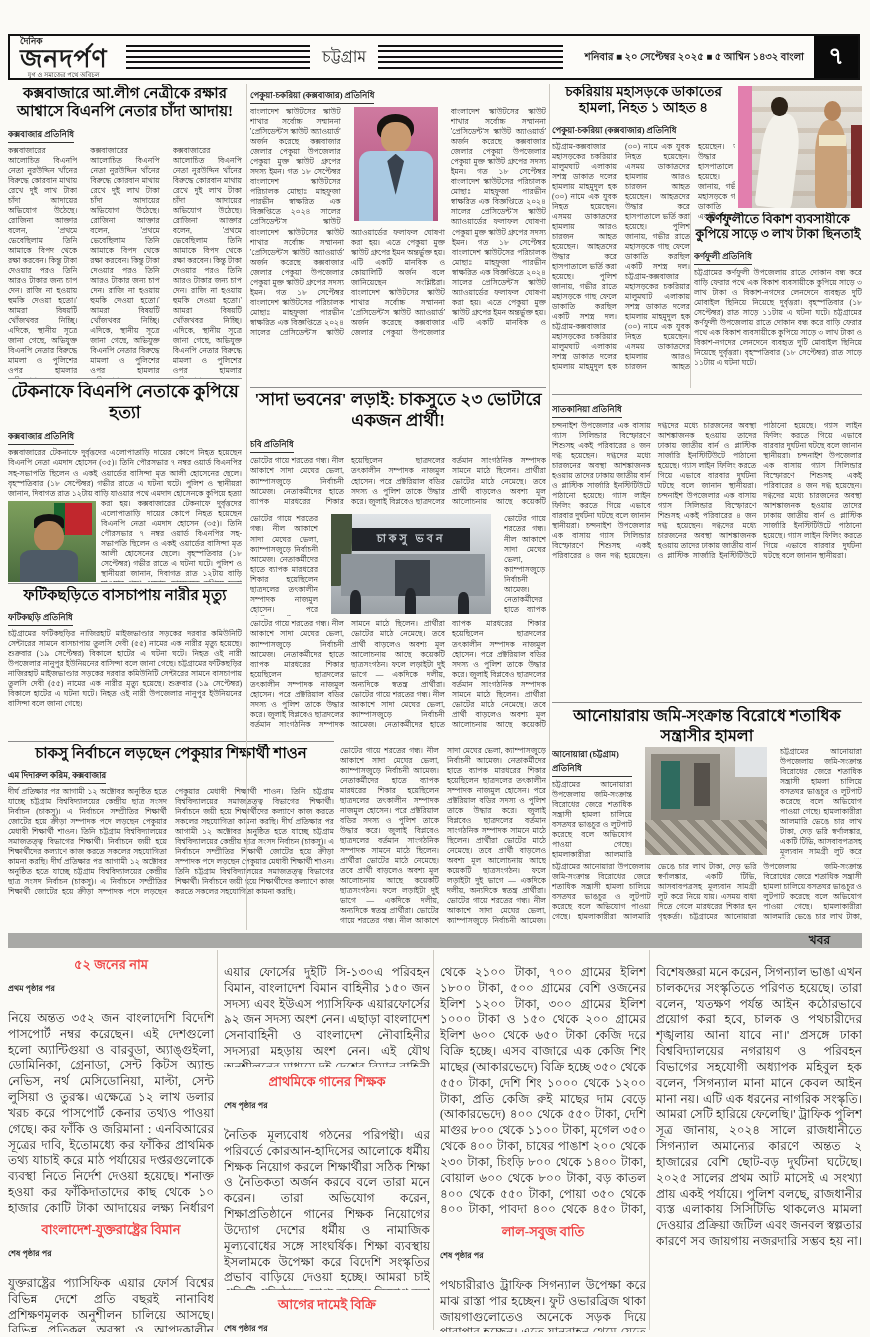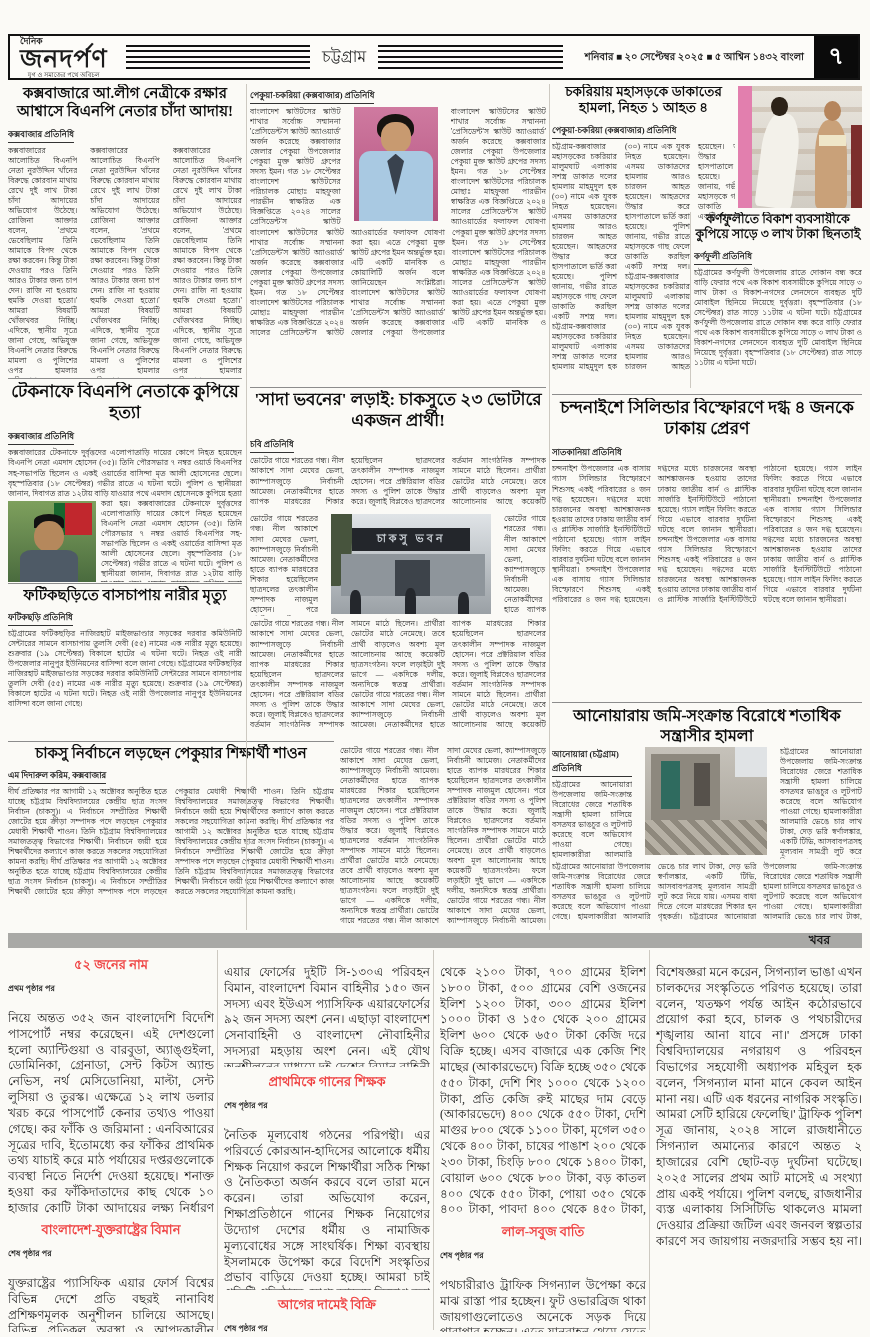--- a/index.html
+++ b/index.html
@@ -199,21 +199,20 @@
       </div>
     </div>
     <div class="bd c3" style="height:118px;margin-top:3px">ভোটের গায়ে শরতের গন্ধ। নীল আকাশে সাদা মেঘের ভেলা, ক্যাম্পাসজুড়ে নির্বাচনী আমেজ। নেতাকর্মীদের হাতে ব্যাপক মারধরের শিকার হয়েছিলেন ছাত্রদলের তৎকালীন সম্পাদক নাজমুল হোসেন। পরে প্রক্টরিয়াল বডির সদস্য ও পুলিশ তাকে উদ্ধার করে। জুলাই বিপ্লবেও ছাত্রদলের বর্তমান সাংগঠনিক সম্পাদক সামনে মাঠে ছিলেন। প্রার্থীরা ভোটের মাঠে নেমেছে। তবে প্রার্থী বাড়লেও অবশ্য মূল আলোচনায় আছে কয়েকটি ছাত্রসংগঠন। ফলে লড়াইটা দুই ভাগে — একদিকে দলীয়, অন্যদিকে স্বতন্ত্র প্রার্থীরা। ভোটের গায়ে শরতের গন্ধ। নীল আকাশে সাদা মেঘের ভেলা, ক্যাম্পাসজুড়ে নির্বাচনী আমেজ। নেতাকর্মীদের হাতে ব্যাপক মারধরের শিকার হয়েছিলেন ছাত্রদলের তৎকালীন সম্পাদক নাজমুল হোসেন। পরে প্রক্টরিয়াল বডির সদস্য ও পুলিশ তাকে উদ্ধার করে। জুলাই বিপ্লবেও ছাত্রদলের বর্তমান সাংগঠনিক সম্পাদক সামনে মাঠে ছিলেন। প্রার্থীরা ভোটের মাঠে নেমেছে। তবে প্রার্থী বাড়লেও অবশ্য মূল আলোচনায় আছে কয়েকটি ছাত্রসংগঠন। ফলে লড়াইটা দুই ভাগে — একদিকে দলীয়, অন্যদিকে স্বতন্ত্র প্রার্থীরা।</div>
   </div>
 
   <div class="art" style="left:340px;top:746px;width:206px;height:184px">
     <div class="bd c2" style="height:182px">ভোটের গায়ে শরতের গন্ধ। নীল আকাশে সাদা মেঘের ভেলা, ক্যাম্পাসজুড়ে নির্বাচনী আমেজ। নেতাকর্মীদের হাতে ব্যাপক মারধরের শিকার হয়েছিলেন ছাত্রদলের তৎকালীন সম্পাদক নাজমুল হোসেন। পরে প্রক্টরিয়াল বডির সদস্য ও পুলিশ তাকে উদ্ধার করে। জুলাই বিপ্লবেও ছাত্রদলের বর্তমান সাংগঠনিক সম্পাদক সামনে মাঠে ছিলেন। প্রার্থীরা ভোটের মাঠে নেমেছে। তবে প্রার্থী বাড়লেও অবশ্য মূল আলোচনায় আছে কয়েকটি ছাত্রসংগঠন। ফলে লড়াইটা দুই ভাগে — একদিকে দলীয়, অন্যদিকে স্বতন্ত্র প্রার্থীরা। ভোটের গায়ে শরতের গন্ধ। নীল আকাশে সাদা মেঘের ভেলা, ক্যাম্পাসজুড়ে নির্বাচনী আমেজ। নেতাকর্মীদের হাতে ব্যাপক মারধরের শিকার হয়েছিলেন ছাত্রদলের তৎকালীন সম্পাদক নাজমুল হোসেন। পরে প্রক্টরিয়াল বডির সদস্য ও পুলিশ তাকে উদ্ধার করে। জুলাই বিপ্লবেও ছাত্রদলের বর্তমান সাংগঠনিক সম্পাদক সামনে মাঠে ছিলেন। প্রার্থীরা ভোটের মাঠে নেমেছে। তবে প্রার্থী বাড়লেও অবশ্য মূল আলোচনায় আছে কয়েকটি ছাত্রসংগঠন। ফলে লড়াইটা দুই ভাগে — একদিকে দলীয়, অন্যদিকে স্বতন্ত্র প্রার্থীরা। ভোটের গায়ে শরতের গন্ধ। নীল আকাশে সাদা মেঘের ভেলা, ক্যাম্পাসজুড়ে নির্বাচনী আমেজ। নেতাকর্মীদের হাতে ব্যাপক মারধরের শিকার হয়েছিলেন ছাত্রদলের তৎকালীন সম্পাদক নাজমুল হোসেন। পরে প্রক্টরিয়াল বডির সদস্য ও পুলিশ তাকে উদ্ধার করে। জুলাই বিপ্লবেও ছাত্রদলের বর্তমান সাংগঠনিক সম্পাদক সামনে মাঠে ছিলেন। প্রার্থীরা ভোটের মাঠে নেমেছে। তবে প্রার্থী বাড়লেও অবশ্য মূল আলোচনায় আছে কয়েকটি ছাত্রসংগঠন। ফলে লড়াইটা দুই ভাগে — একদিকে দলীয়, অন্যদিকে স্বতন্ত্র প্রার্থীরা।</div>
   </div>
 
   <div class="art" style="left:552px;top:398px;width:310px;height:300px">
-    <div class="hl f17">চন্দনাইশে সিলিন্ডার বিস্ফোরণে দগ্ধ ৪ জনকে ঢাকায় প্রেরণ</div>
     <span class="by">সাতকানিয়া প্রতিনিধি</span>
     <div class="bd c3" style="height:226px">চন্দনাইশ উপজেলার এক বাসায় গ্যাস সিলিন্ডার বিস্ফোরণে শিশুসহ একই পরিবারের ৪ জন দগ্ধ হয়েছেন। দগ্ধদের মধ্যে চারজনের অবস্থা আশঙ্কাজনক হওয়ায় তাদের ঢাকায় জাতীয় বার্ন ও প্লাস্টিক সার্জারি ইনস্টিটিউটে পাঠানো হয়েছে। গ্যাস লাইন ফিলিং করতে গিয়ে এভাবে বারবার দুর্ঘটনা ঘটছে বলে জানান স্থানীয়রা। চন্দনাইশ উপজেলার এক বাসায় গ্যাস সিলিন্ডার বিস্ফোরণে শিশুসহ একই পরিবারের ৪ জন দগ্ধ হয়েছেন। দগ্ধদের মধ্যে চারজনের অবস্থা আশঙ্কাজনক হওয়ায় তাদের ঢাকায় জাতীয় বার্ন ও প্লাস্টিক সার্জারি ইনস্টিটিউটে পাঠানো হয়েছে। গ্যাস লাইন ফিলিং করতে গিয়ে এভাবে বারবার দুর্ঘটনা ঘটছে বলে জানান স্থানীয়রা। চন্দনাইশ উপজেলার এক বাসায় গ্যাস সিলিন্ডার বিস্ফোরণে শিশুসহ একই পরিবারের ৪ জন দগ্ধ হয়েছেন। দগ্ধদের মধ্যে চারজনের অবস্থা আশঙ্কাজনক হওয়ায় তাদের ঢাকায় জাতীয় বার্ন ও প্লাস্টিক সার্জারি ইনস্টিটিউটে পাঠানো হয়েছে। গ্যাস লাইন ফিলিং করতে গিয়ে এভাবে বারবার দুর্ঘটনা ঘটছে বলে জানান স্থানীয়রা। চন্দনাইশ উপজেলার এক বাসায় গ্যাস সিলিন্ডার বিস্ফোরণে শিশুসহ একই পরিবারের ৪ জন দগ্ধ হয়েছেন। দগ্ধদের মধ্যে চারজনের অবস্থা আশঙ্কাজনক হওয়ায় তাদের ঢাকায় জাতীয় বার্ন ও প্লাস্টিক সার্জারি ইনস্টিটিউটে পাঠানো হয়েছে। গ্যাস লাইন ফিলিং করতে গিয়ে এভাবে বারবার দুর্ঘটনা ঘটছে বলে জানান স্থানীয়রা।</div>
   </div>
 
   <div class="art" style="left:8px;top:744px;width:326px;height:186px">
     <div class="hl f15">চাকসু নির্বাচনে লড়ছেন পেকুয়ার শিক্ষার্থী শাওন</div>
     <span class="by">এম দিদারুল করিম, কক্সবাজার</span>
     <div class="bd c2" style="height:136px">দীর্ঘ প্রতিক্ষার পর আগামী ১২ অক্টোবর অনুষ্ঠিত হতে যাচ্ছে চট্টগ্রাম বিশ্ববিদ্যালয়ের কেন্দ্রীয় ছাত্র সংসদ নির্বাচন (চাকসু)। এ নির্বাচনে সম্প্রীতির শিক্ষার্থী জোটের হয়ে ক্রীড়া সম্পাদক পদে লড়ছেন পেকুয়ার মেধাবী শিক্ষার্থী শাওন। তিনি চট্টগ্রাম বিশ্ববিদ্যালয়ের সমাজতত্ত্ব বিভাগের শিক্ষার্থী। নির্বাচনে জয়ী হয়ে শিক্ষার্থীদের কল্যাণে কাজ করতে সকলের সহযোগিতা কামনা করছি। দীর্ঘ প্রতিক্ষার পর আগামী ১২ অক্টোবর অনুষ্ঠিত হতে যাচ্ছে চট্টগ্রাম বিশ্ববিদ্যালয়ের কেন্দ্রীয় ছাত্র সংসদ নির্বাচন (চাকসু)। এ নির্বাচনে সম্প্রীতির শিক্ষার্থী জোটের হয়ে ক্রীড়া সম্পাদক পদে লড়ছেন পেকুয়ার মেধাবী শিক্ষার্থী শাওন। তিনি চট্টগ্রাম বিশ্ববিদ্যালয়ের সমাজতত্ত্ব বিভাগের শিক্ষার্থী। নির্বাচনে জয়ী হয়ে শিক্ষার্থীদের কল্যাণে কাজ করতে সকলের সহযোগিতা কামনা করছি। দীর্ঘ প্রতিক্ষার পর আগামী ১২ অক্টোবর অনুষ্ঠিত হতে যাচ্ছে চট্টগ্রাম বিশ্ববিদ্যালয়ের কেন্দ্রীয় ছাত্র সংসদ নির্বাচন (চাকসু)। এ নির্বাচনে সম্প্রীতির শিক্ষার্থী জোটের হয়ে ক্রীড়া সম্পাদক পদে লড়ছেন পেকুয়ার মেধাবী শিক্ষার্থী শাওন। তিনি চট্টগ্রাম বিশ্ববিদ্যালয়ের সমাজতত্ত্ব বিভাগের শিক্ষার্থী। নির্বাচনে জয়ী হয়ে শিক্ষার্থীদের কল্যাণে কাজ করতে সকলের সহযোগিতা কামনা করছি।</div>
   </div>
 

